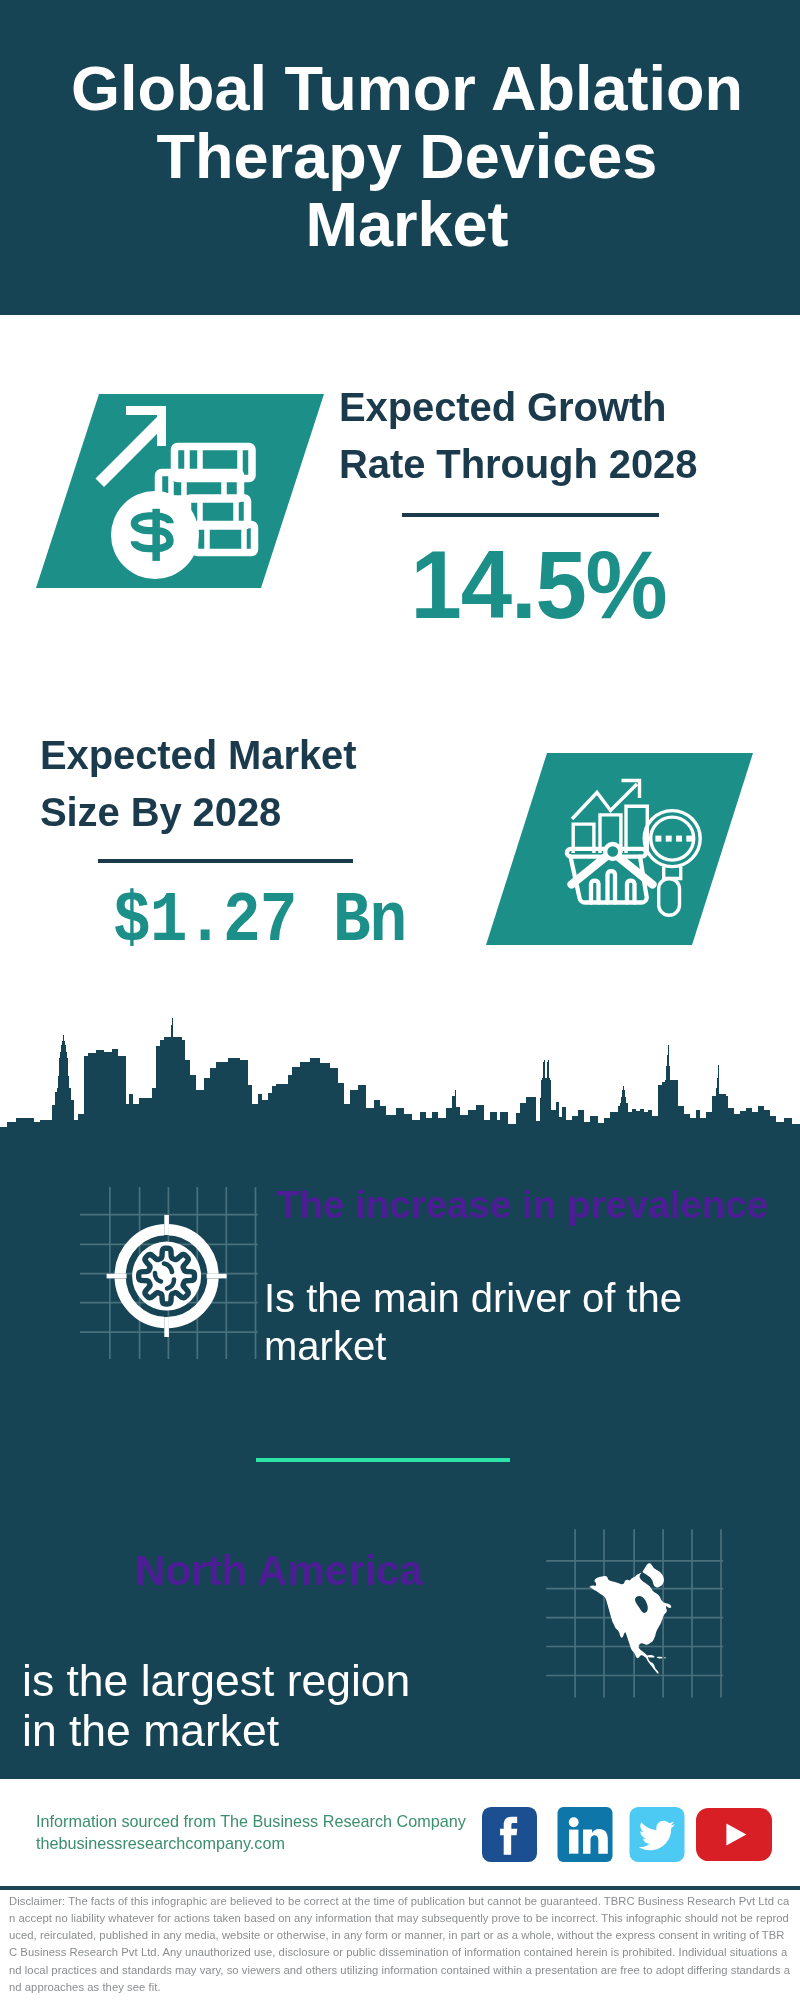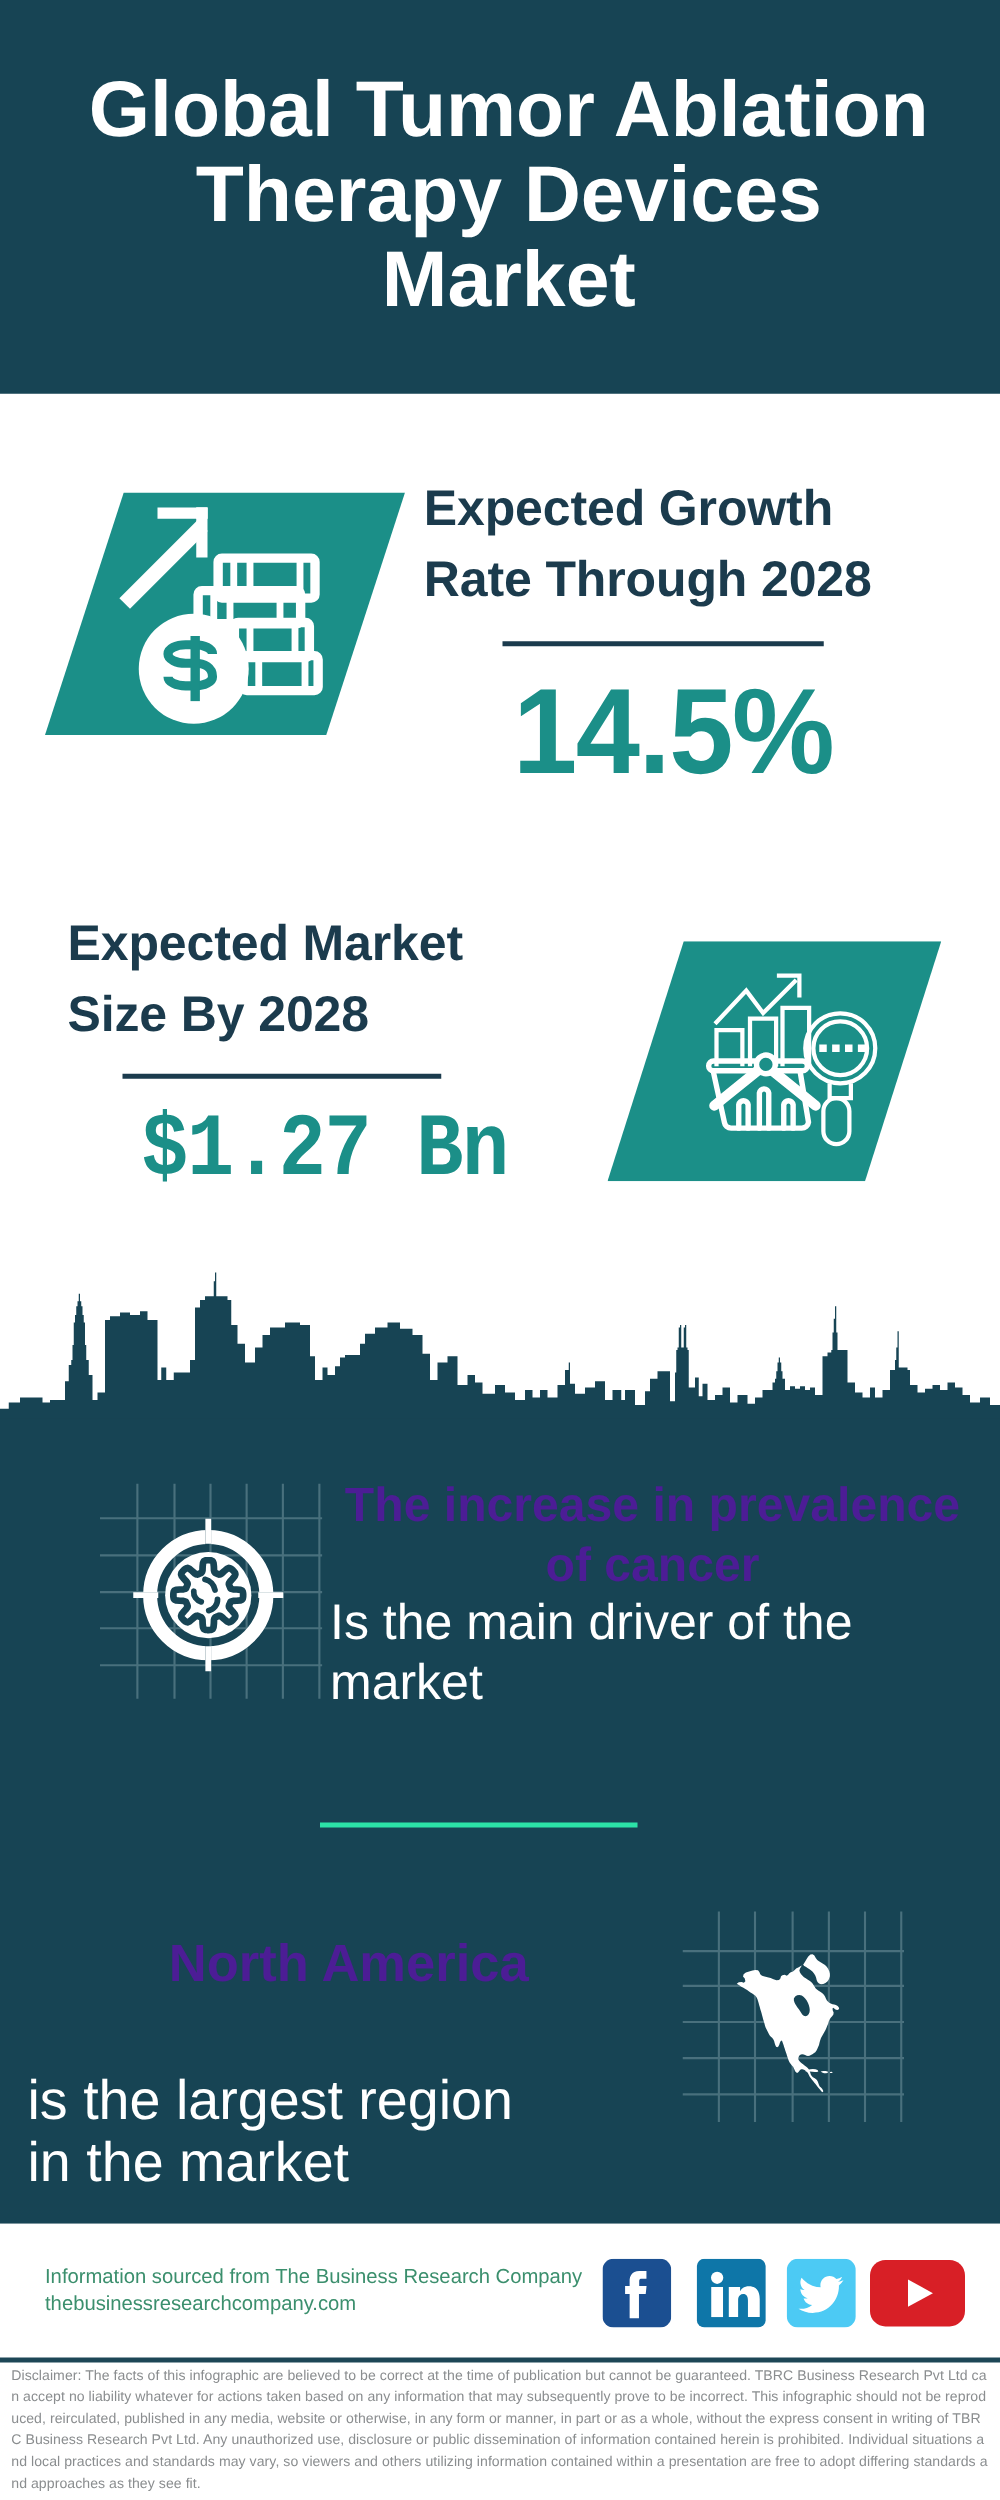--- a/index.html
+++ b/index.html
@@ -27,21 +27,21 @@
   .s2v > span{transform:scaleX(0.885);}
 
   .para{position:absolute;}
   .para svg{display:block;}
   .para1{left:36px;top:394px;}
   .s1l{left:339px;top:379px;width:400px;}
   .s1l span{display:block;}
   .s1r{left:402px;top:513px;width:257px;}
   .s1v{left:339px;top:536px;width:400px;}
   .para2{left:486px;top:753px;}
-  .s2l{left:54px;top:727px;width:400px;}
+  .s2l{left:40px;top:727px;width:400px;}
   .s2l span{display:block;}
   .s2r{left:98px;top:859px;width:255px;}
   .s2v{left:60px;top:882px;width:400px;}
 
   
   .dark-sec{position:absolute;left:0;top:1130px;width:800px;height:649px;background:#174454;}
   .skyline{position:absolute;left:0;top:1005px;width:800px;height:130px;}
   .skyline svg{display:block;}
 
   .blk-head{position:absolute;color:#4c1d95;font-size:38.5px;font-weight:bold;line-height:47.5px;text-align:center;}
@@ -193,21 +193,20 @@
         <g fill="none" stroke="#174454" stroke-width="4.6" stroke-linecap="round">
           <path d="M84.0 88.5 a10.5 10.5 0 0 1 8 8.5"></path>
           <path d="M75.0 98 a8 8 0 0 0 6 8.5"></path>
           <path d="M94.0 104.5 a9 9 0 0 1 -7 9"></path>
         </g>
       </g>
     </svg>
   </div>
   <div class="blk-head b1h">
       <span>The increase in prevalence</span>
-      <span>of cancer</span>
     </div>
   <div class="blk-sub b1s">
       <span>Is the main driver of the</span>
       <span>market</span>
     </div>
   <div class="mid-rule"></div>
 
   <div class="icon-grid gridB">
     <svg width="200" height="200" viewBox="542 1523 200 200">
       <g stroke="#49707d" stroke-width="1.7">

